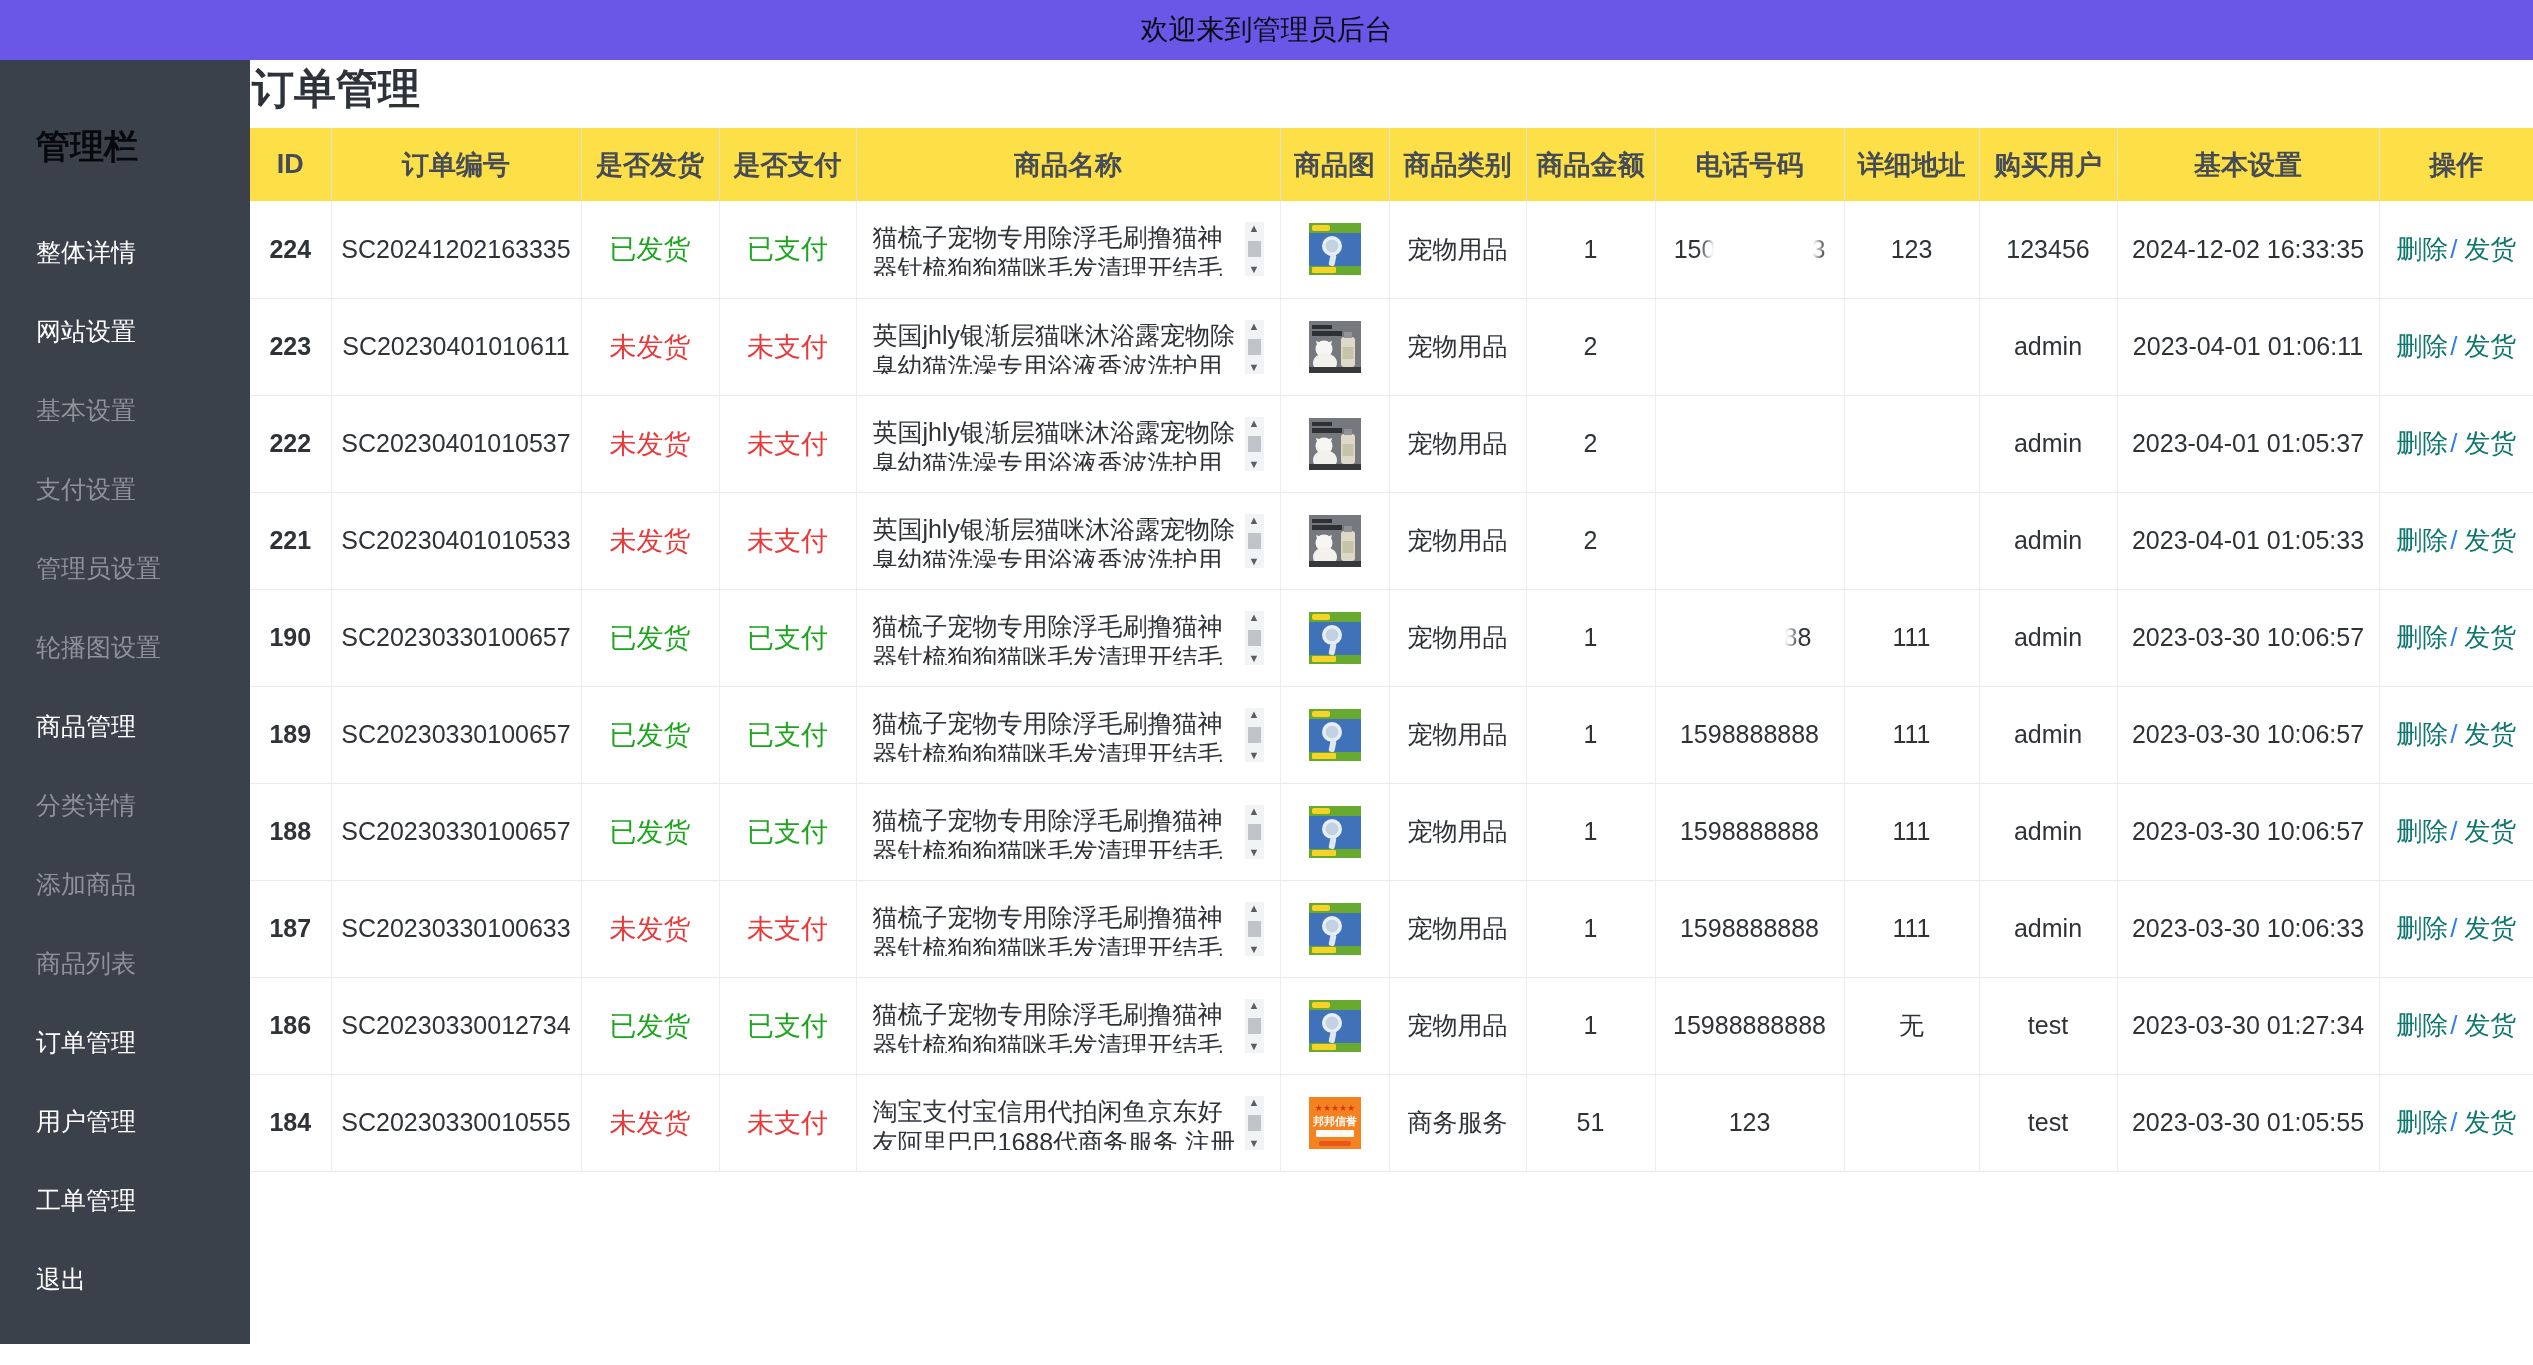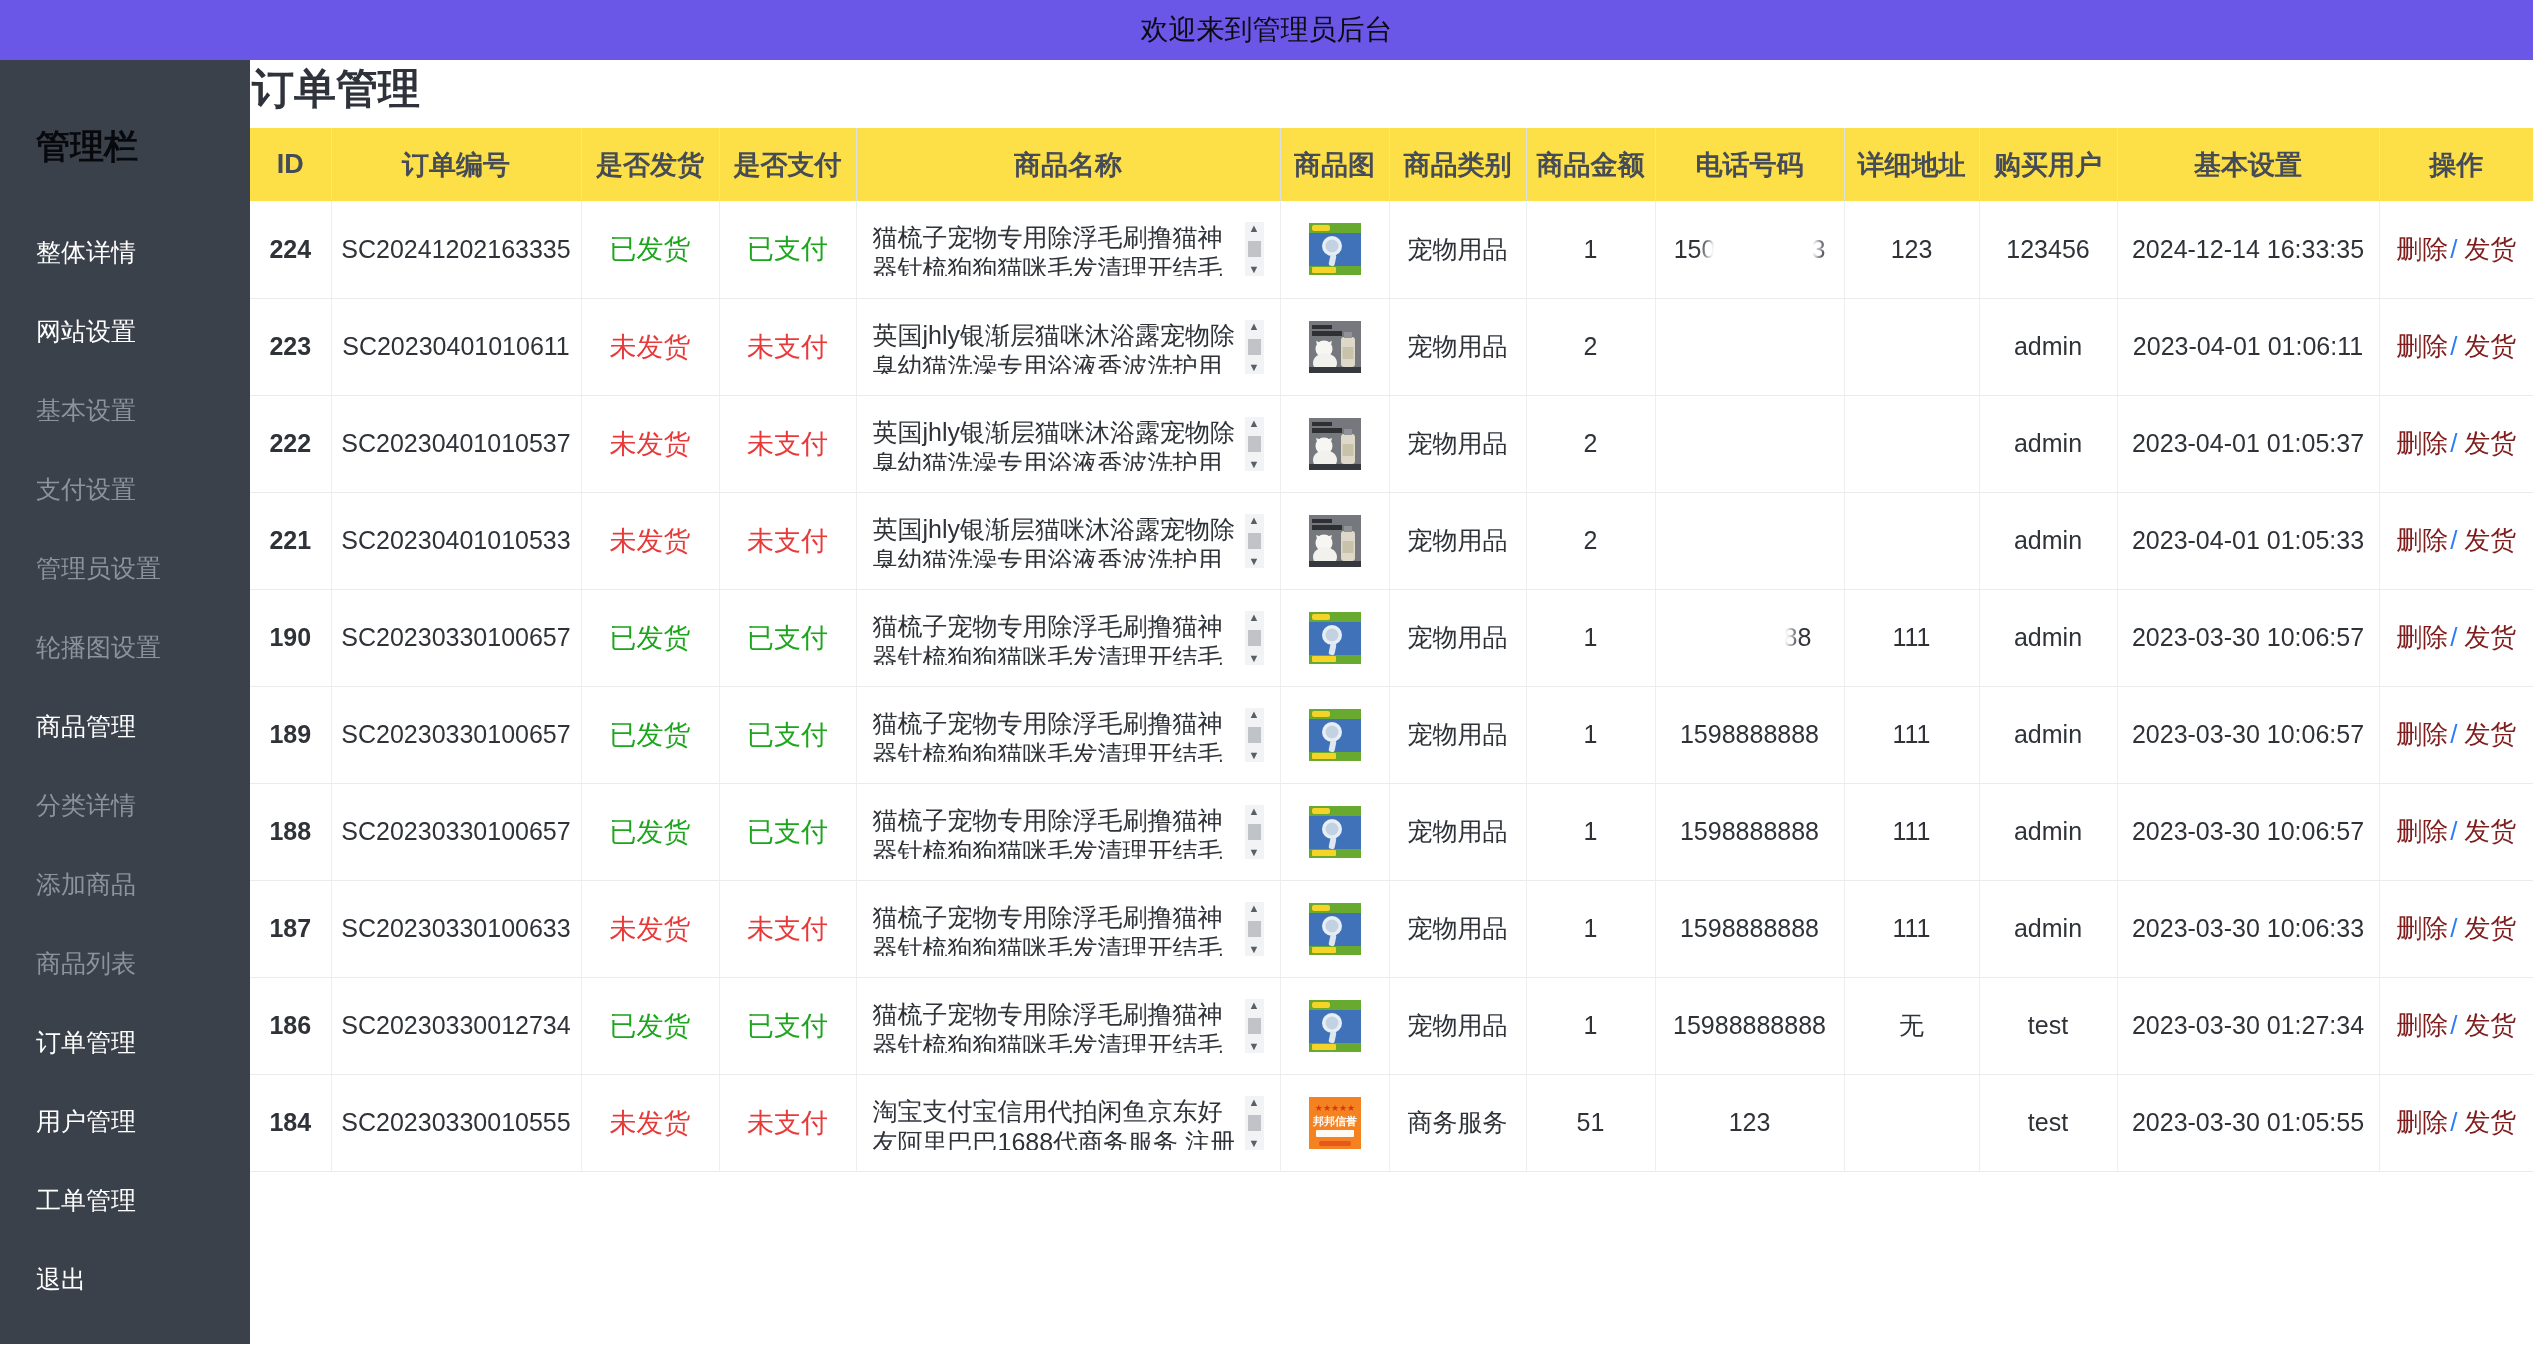--- a/index.html
+++ b/index.html
@@ -46,21 +46,21 @@
   .fakebar { position:absolute; top:0; right:0; width:19px; height:54px; background:#f2f3f5;
              display:flex; flex-direction:column; align-items:center; justify-content:space-between;
              font-size:11px; color:#5a5f66; line-height:13px; user-select:none; }
   .sb-thumb { width:13px; height:16px; background:#c0c3c7; }
   .pimg { display:inline-block; width:52px; height:52px; vertical-align:middle; }
   .pimg svg { display:block; }
   
   .blur { display:inline-block; width:96px; height:26px; background:#ffffff; border-radius:13px;
           box-shadow:0 0 9px 10px #ffffff; vertical-align:-5px; transform:rotate(-4deg); }
   
-  a.op { color:#7f1d1d; font-size:26px; text-decoration:none; cursor:pointer; }
+  a.op { color:#0f766e; font-size:26px; text-decoration:none; cursor:pointer; }
   .sep { color:#2b7cf7; font-size:26px; margin:0 7px 0 2px; }
   
   .pagerwrap { display:flex; justify-content:flex-end; padding:26px 14px 0 0; }
   .pg { font-family:inherit; font-size:26px; color:#2b7cf7; background:#fff; border:1px solid #d9dde3;
         padding:11px 22px; cursor:pointer; }
   .pg.first { border-radius:6px 0 0 6px; }
   .pg.last  { border-radius:0 6px 6px 0; margin-left:-1px; }
 </style>
 </head>
 <body>
@@ -150,21 +150,21 @@
                   <circle cx="23" cy="23" r="10" fill="#e8eef5"></circle>
                   <circle cx="23" cy="23" r="6.5" fill="#c3d2e2"></circle>
                   <rect x="20.5" y="31" width="6" height="12" rx="2.5" fill="#dfe7f0" transform="rotate(12 23 37)"></rect>
                   <rect x="3" y="44" width="24" height="6" rx="1" fill="#f5d327"></rect>
                 </svg></span></td>
             <td>宠物用品</td>
             <td>1</td>
             <td>150<span class="blur"></span>3</td>
             <td>123</td>
             <td>123456</td>
-            <td>2024-12-14 16:33:35</td>
+            <td>2024-12-02 16:33:35</td>
             <td><a class="op">删除</a><span class="sep">/</span><a class="op">发货</a></td>
           </tr>
           <tr>
             <td class="idcell">223</td>
             <td>SC20230401010611</td>
             <td class="no">未发货</td>
             <td class="no">未支付</td>
             <td>
               <div class="namebox">
                 <div class="nametext">英国jhly银渐层猫咪沐浴露宠物除臭幼猫洗澡专用浴液香波洗护用品</div>

